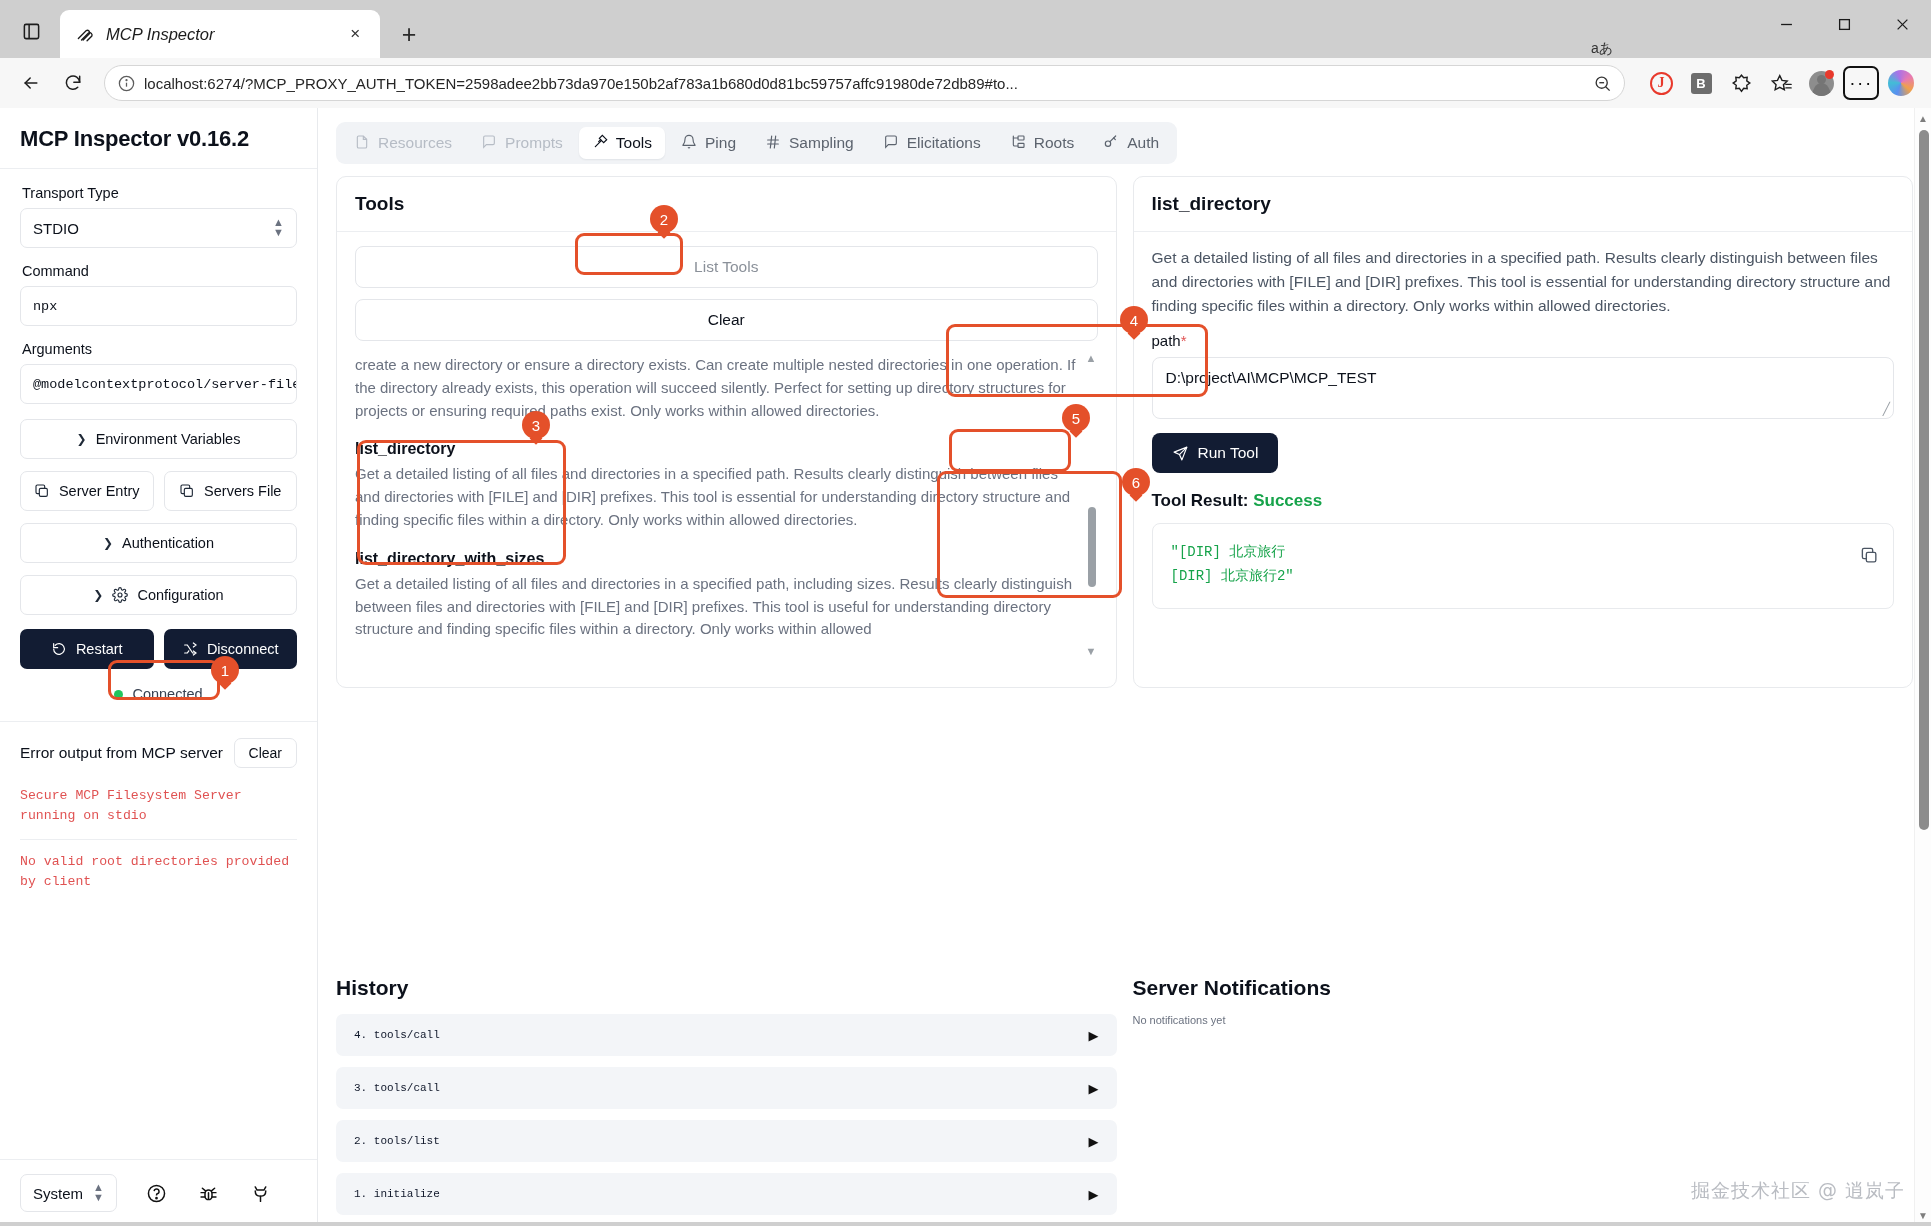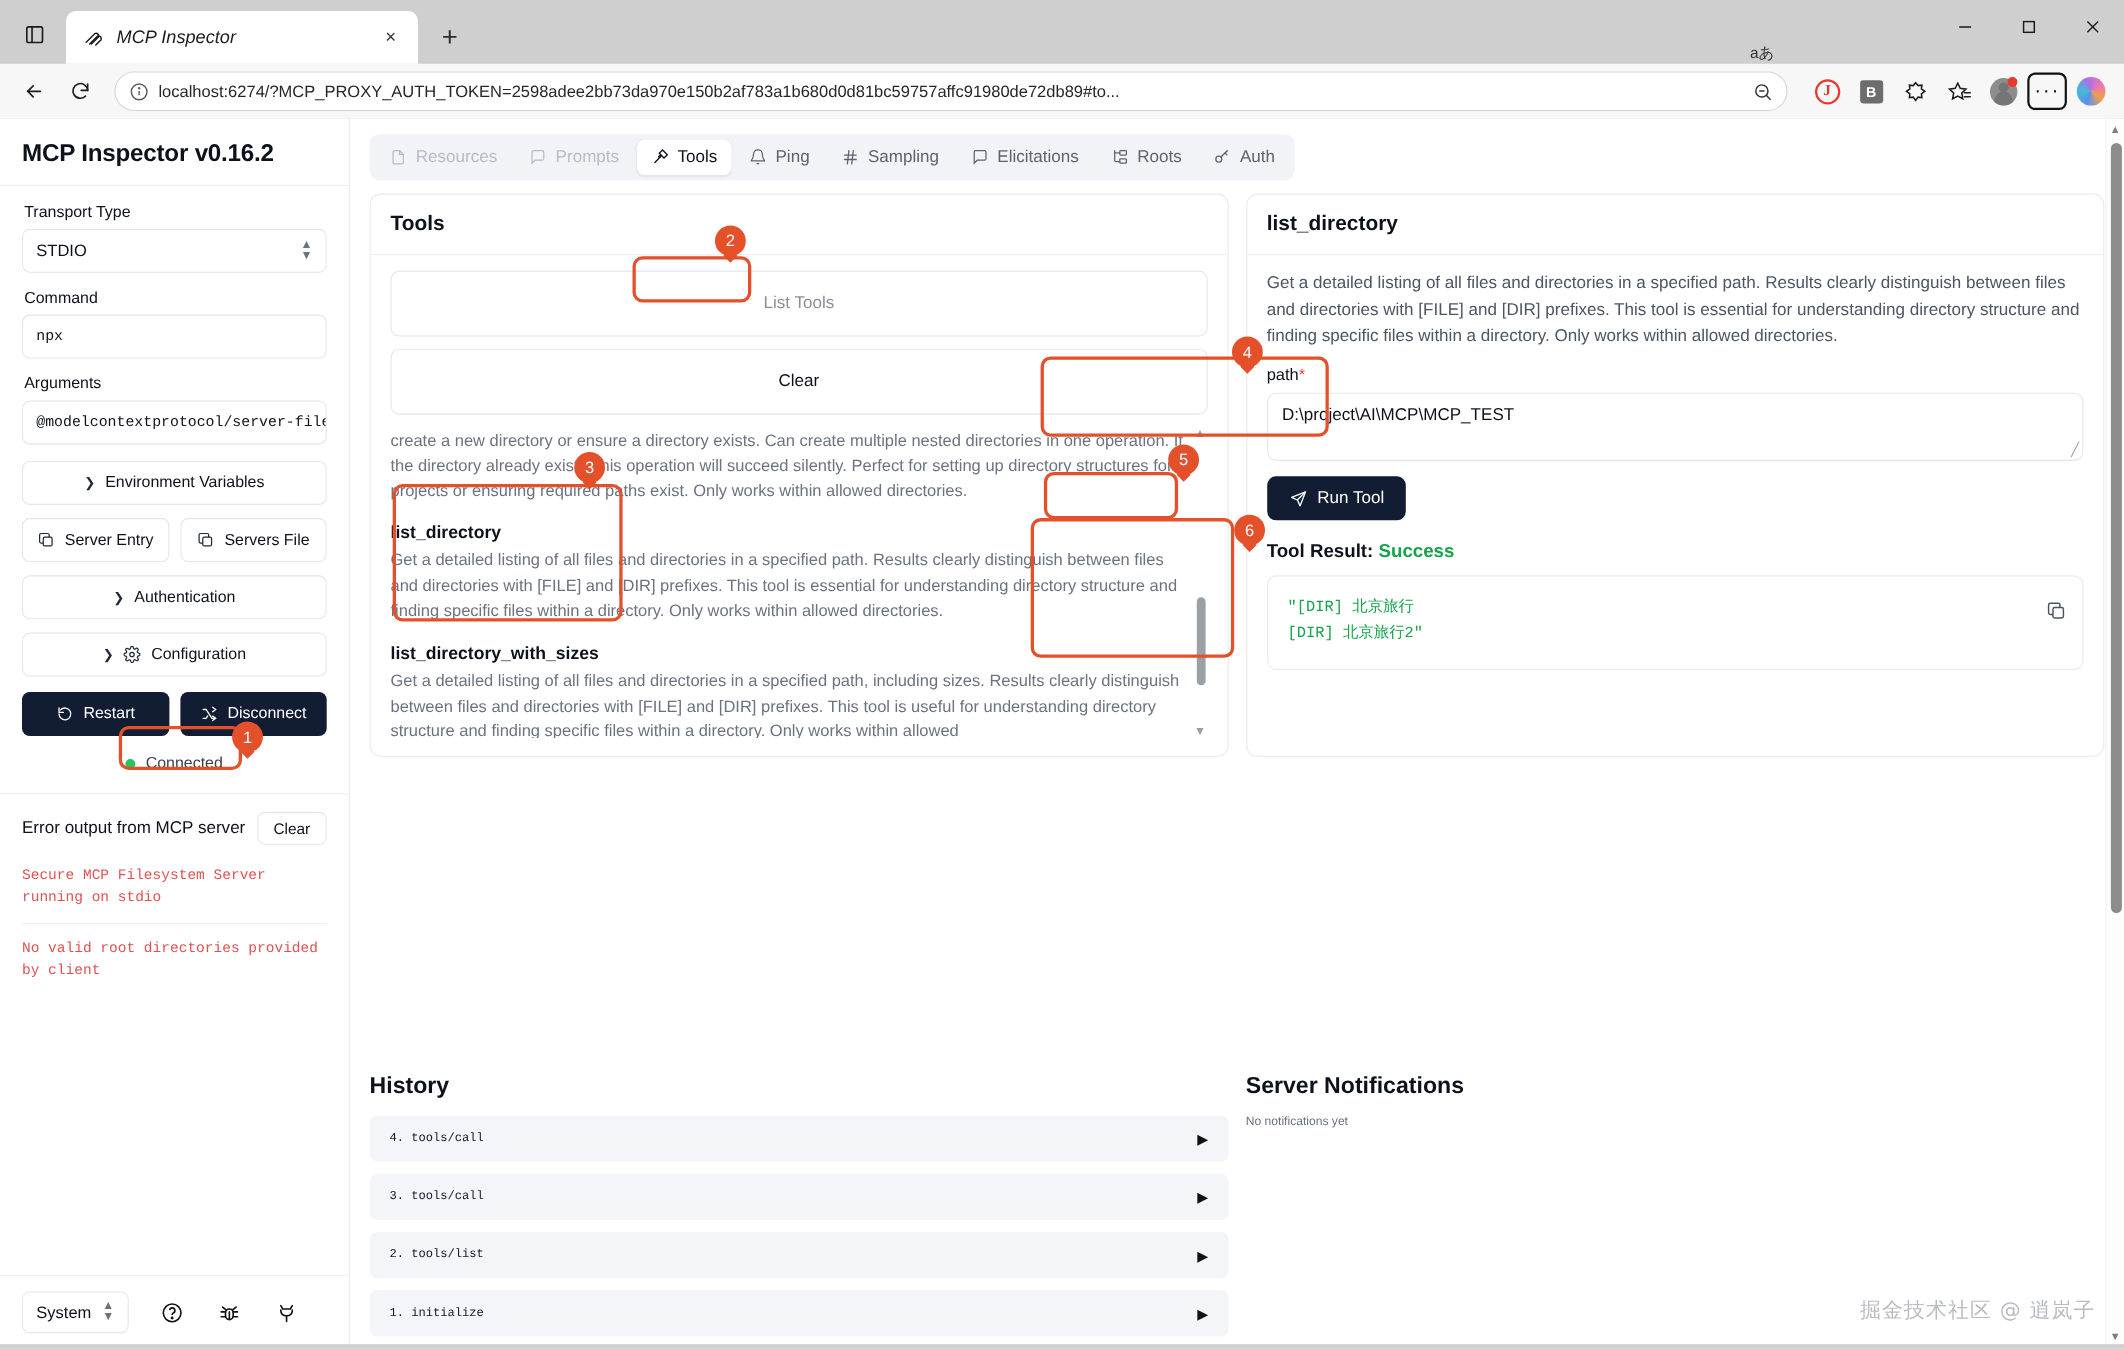--- a/index.html
+++ b/index.html
@@ -112,37 +112,37 @@
   .foot-icon svg { width: 21px; height: 21px; }
 
   
   .main { flex: 1; display: flex; flex-direction: column; min-width: 0; position: relative; overflow: hidden; }
   .tabsbar { padding: 14px 16px 0 18px; display: flex; }
   .tabs {
     display: inline-flex; align-items: center; gap: 3px; background: #f1f3f6;
     border-radius: 9px; padding: 5px;
   }
   .mtab {
-    display: flex; align-items: center; gap: 8px; padding: 7px 13px; border-radius: 7px;
+    display: flex; align-items: flex-start; gap: 8px; padding: 7px 13px; border-radius: 7px;
     font-size: 15.5px; color: #5c636e; white-space: nowrap;
   }
   .mtab.active { background: #fff; color: #0c111b; font-weight: 500; box-shadow: 0 1px 2px rgba(16,24,40,.07); }
   .mtab.dim { color: #b6bcc5; }
   .mtab svg { width: 16px; height: 16px; }
 
   .panels { flex: 1; display: flex; gap: 16px; padding: 12px 18px 0 18px; min-height: 0; overflow: hidden; }
   .col { flex: 1; display: flex; flex-direction: column; min-width: 0; gap: 12px; }
 
   .card { border: 1px solid #e8eaed; border-radius: 10px; background: #fff; display: flex; flex-direction: column; min-height: 0; }
   .card-head { padding: 16px 18px; border-bottom: 1px solid #eceef1; }
   .card-title { font-size: 19px; font-weight: 700; color: #0c111b; }
   .card-body { padding: 14px 18px 16px 18px; display: flex; flex-direction: column; min-height: 0; }
 
   .wide-btn {
-    width: 100%; height: 60px; border: 1px solid #e4e6ea; border-radius: 8px; background: #fff;
+    width: 100%; height: 42px; border: 1px solid #e4e6ea; border-radius: 8px; background: #fff;
     display: flex; align-items: center; justify-content: center; font-size: 15.5px; color: #0c111b;
     margin-bottom: 11px;
   }
   .wide-btn.muted { color: #8a9099; }
 
   .toollist { position: relative; overflow: hidden; flex: 1; min-height: 0; padding-right: 14px; }
   .toolitem { padding: 2px 0 16px 0; }
   .toolname { font-size: 16px; font-weight: 700; color: #0c111b; margin-bottom: 5px; }
   .tooldesc { font-size: 15px; line-height: 1.52; color: #6b7280; }
   .tl-scroll { position: absolute; right: 0; top: 0; bottom: 0; width: 13px; }

